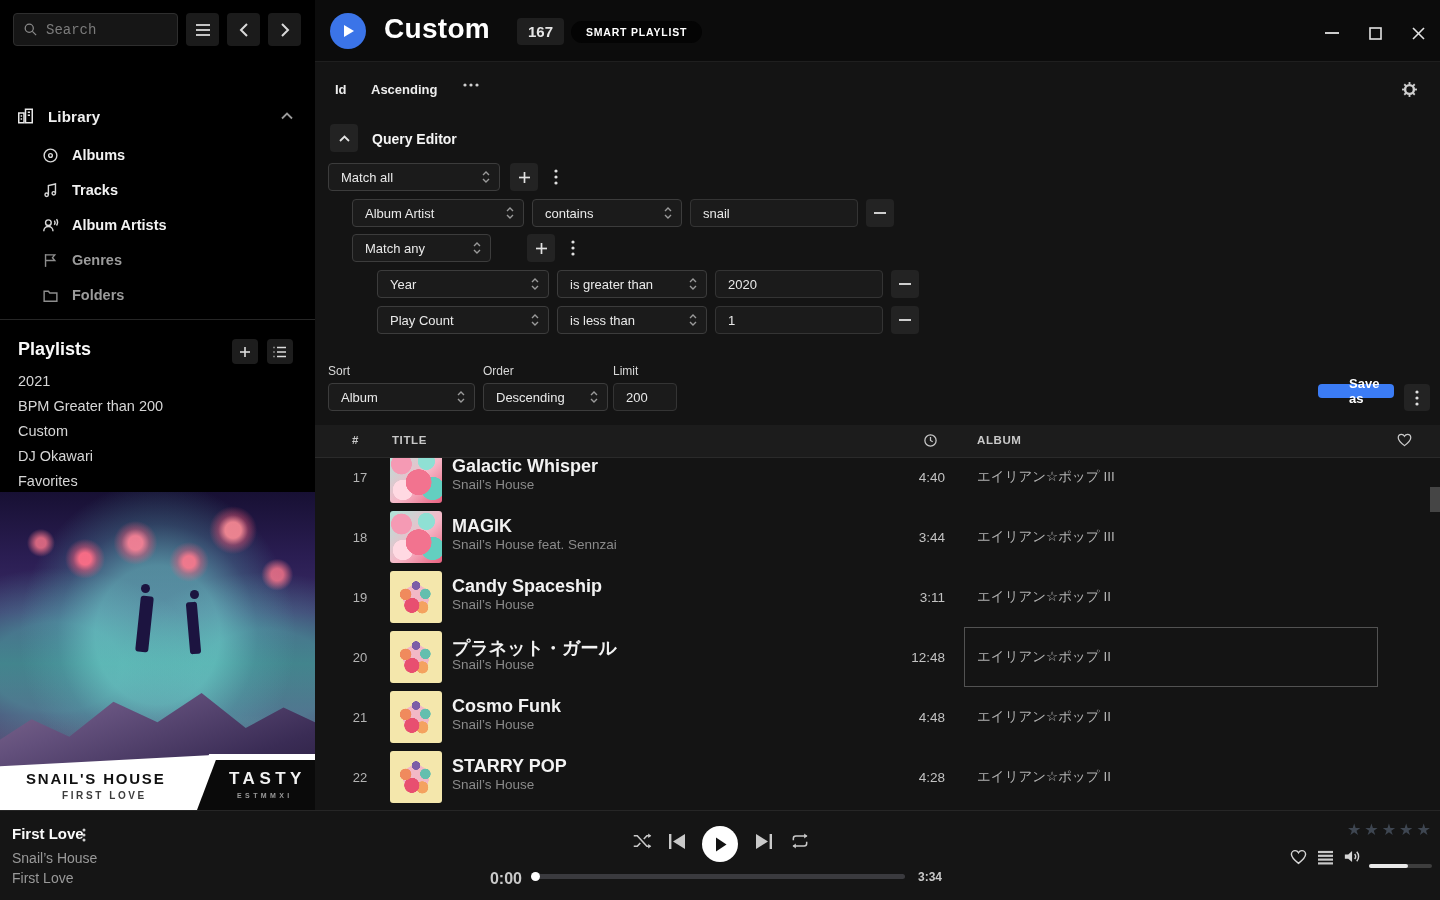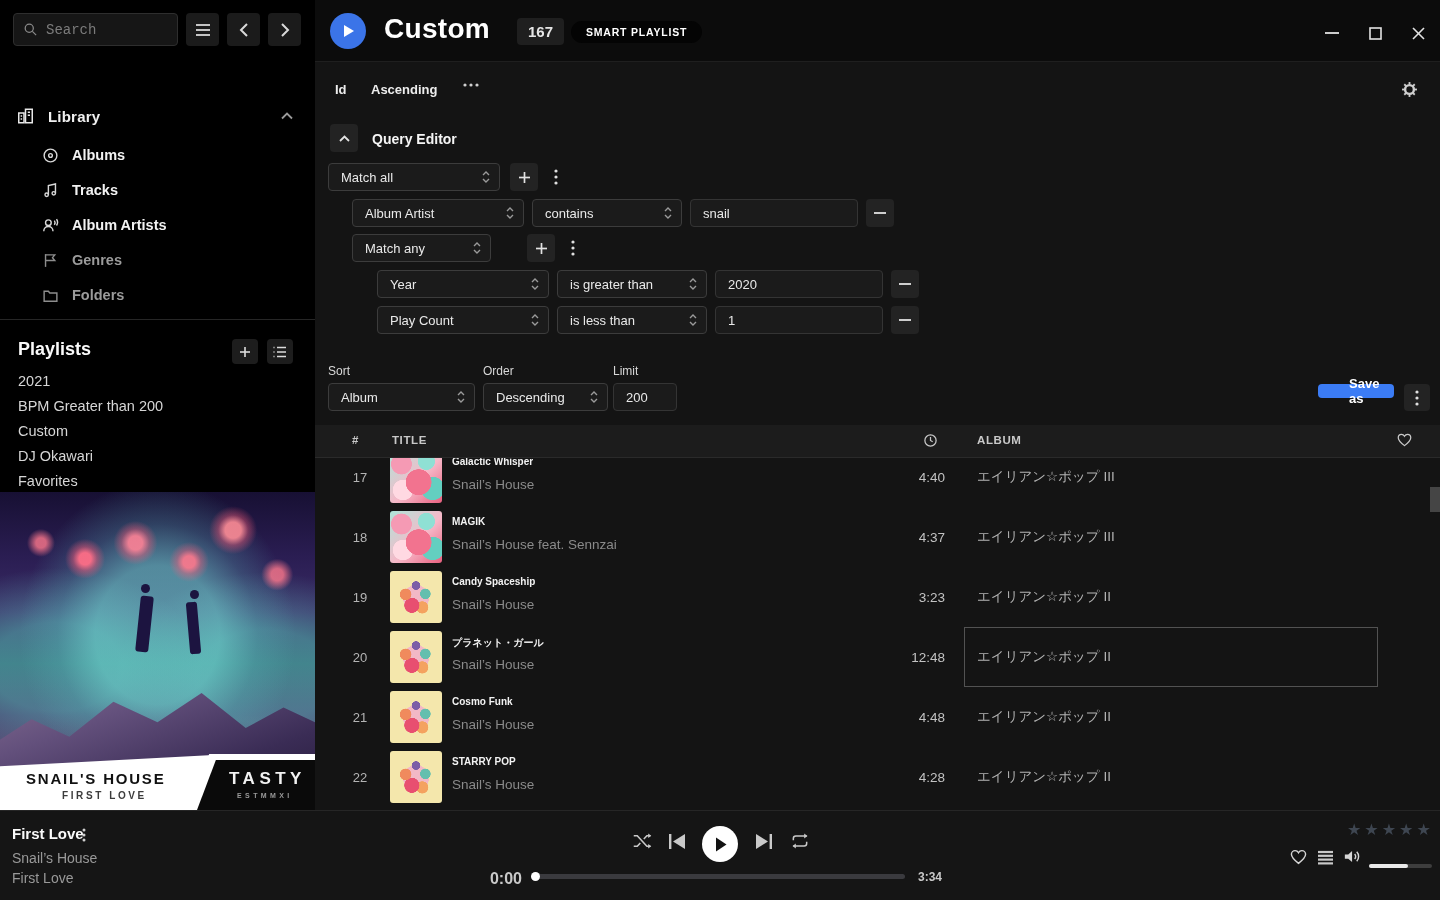--- a/index.html
+++ b/index.html
@@ -96,21 +96,21 @@
 
   
   #thead { position:absolute; left:0; top:425px; width:1125px; height:33px; background:#1c1c1c;
     border-bottom:1px solid #2a2a2a; color:#c9c9c9;}
   #thead .h { position:absolute; top:9px; font-size:11.5px; font-weight:600; letter-spacing:.6px;}
   #tbody { position:absolute; left:0; top:458px; width:1125px; height:352px; overflow:hidden;}
   .trow { position:relative; width:1125px; height:60px; }
   .tnum { position:absolute; left:25px; top:0; width:40px; height:60px; display:flex; align-items:center;
     justify-content:center; font-size:13px; color:#b4b4b4;}
   .tart { position:absolute; left:75px; top:4px; width:52px; height:52px; border-radius:3px;}
-  .ttl { position:absolute; left:137px; top:9px; font-size:10px; font-weight:600; color:#f2f2f2; white-space:nowrap;}
+  .ttl { position:absolute; left:137px; top:9px; font-size:18px; font-weight:600; color:#f2f2f2; white-space:nowrap;}
   .tartist { position:absolute; left:137px; top:30px; font-size:13.5px; color:#8a8a8a; white-space:nowrap;}
   .tdur { position:absolute; left:560px; top:0; width:70px; height:60px; display:flex; align-items:center;
     justify-content:flex-end; font-size:13.5px; color:#c3c3c3;}
   .talbum { position:absolute; left:662px; top:0; width:400px; height:60px; display:flex; align-items:center;
     font-size:13.5px; color:#b2b2b2;}
   .focus-ring { position:absolute; left:649px; top:0; width:414px; height:60px; border:1px solid #525252;}
   .art-pink { background:
     radial-gradient(circle at 22% 25%, #f59ab4 0 18%, transparent 19%),
     radial-gradient(circle at 70% 20%, #8fe0d4 0 15%, transparent 16%),
     radial-gradient(circle at 55% 60%, #f2738f 0 30%, transparent 31%),
@@ -515,29 +515,29 @@
       <div class="ttl">Galactic Whisper</div>
       <div class="tartist">Snail’s House</div>
       <div class="tdur">4:40</div>
       <div class="talbum">エイリアン☆ポップ III</div>
     </div>
     <div class="trow">
       <div class="tnum">18</div>
       <div class="tart art-pink"></div>
       <div class="ttl">MAGIK</div>
       <div class="tartist">Snail’s House feat. Sennzai</div>
-      <div class="tdur">4:37</div>
+      <div class="tdur">3:44</div>
       <div class="talbum">エイリアン☆ポップ III</div>
     </div>
     <div class="trow">
       <div class="tnum">19</div>
       <div class="tart art-cream"></div>
       <div class="ttl">Candy Spaceship</div>
       <div class="tartist">Snail’s House</div>
-      <div class="tdur">3:23</div>
+      <div class="tdur">3:11</div>
       <div class="talbum">エイリアン☆ポップ II</div>
     </div>
     <div class="trow">
       <div class="tnum">20</div>
       <div class="tart art-cream"></div>
       <div class="ttl">プラネット・ガール</div>
       <div class="tartist">Snail’s House</div>
       <div class="tdur">12:48</div>
       <div class="talbum">エイリアン☆ポップ II</div>
       <div class="focus-ring"></div>

